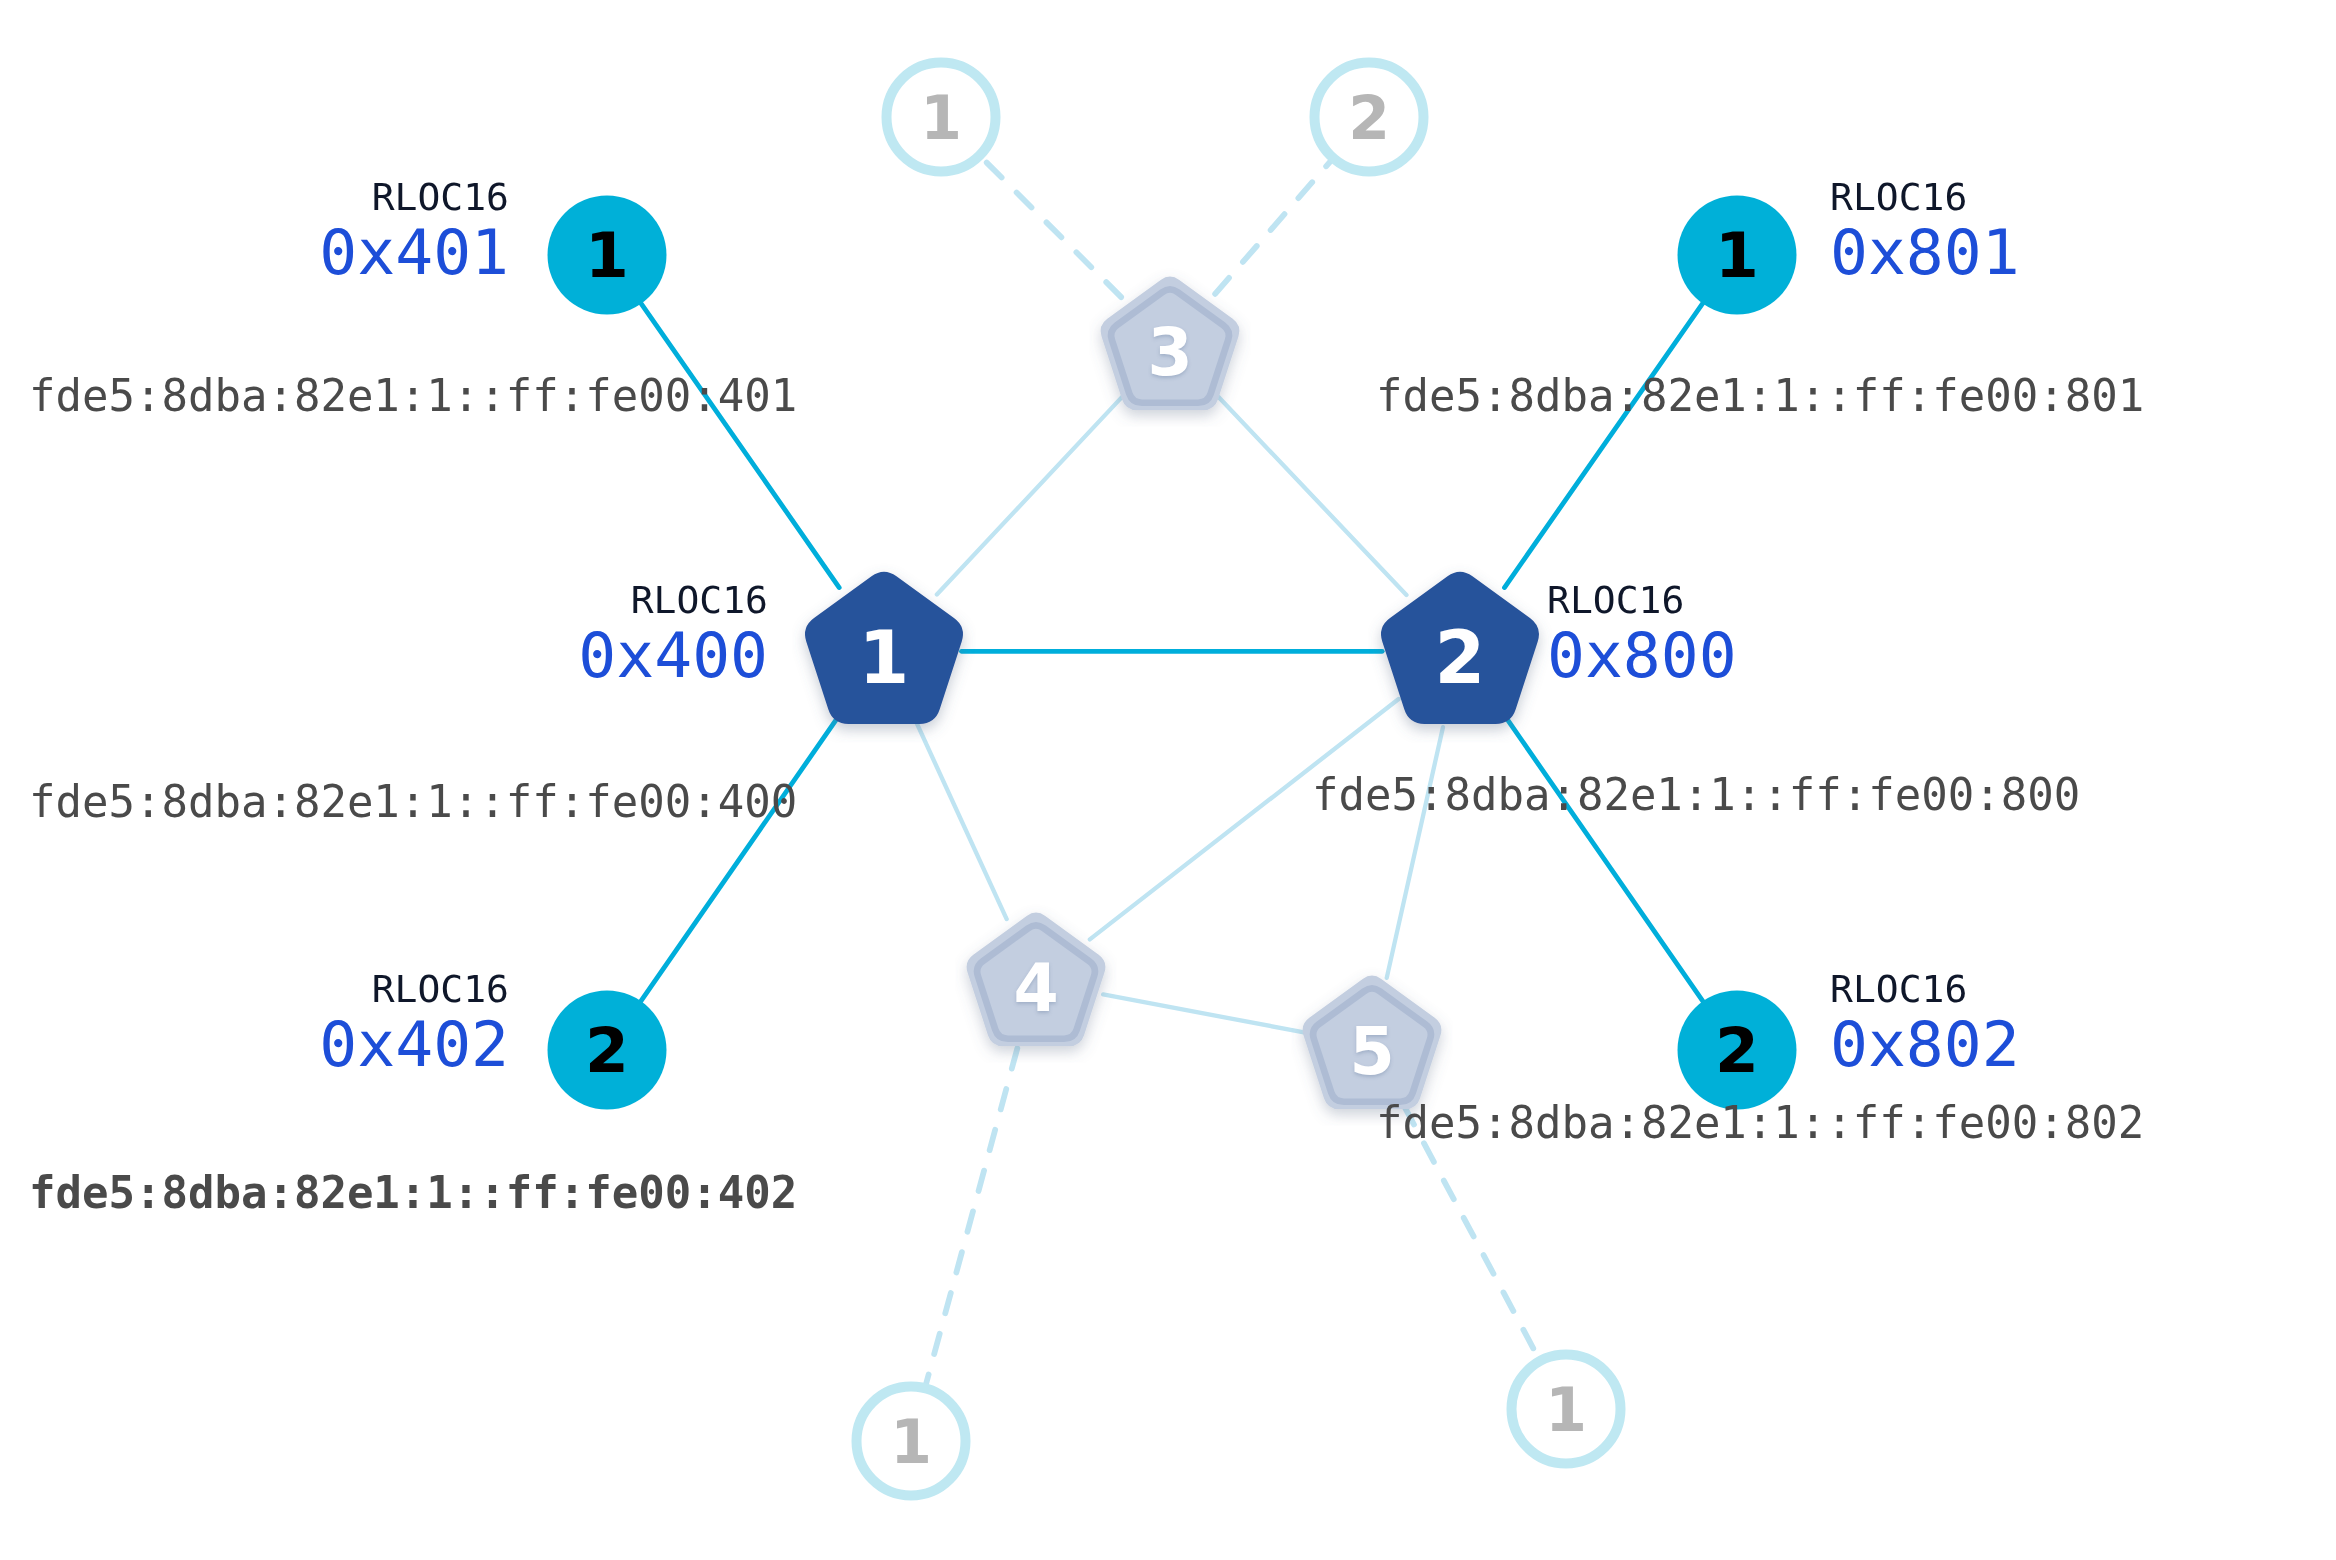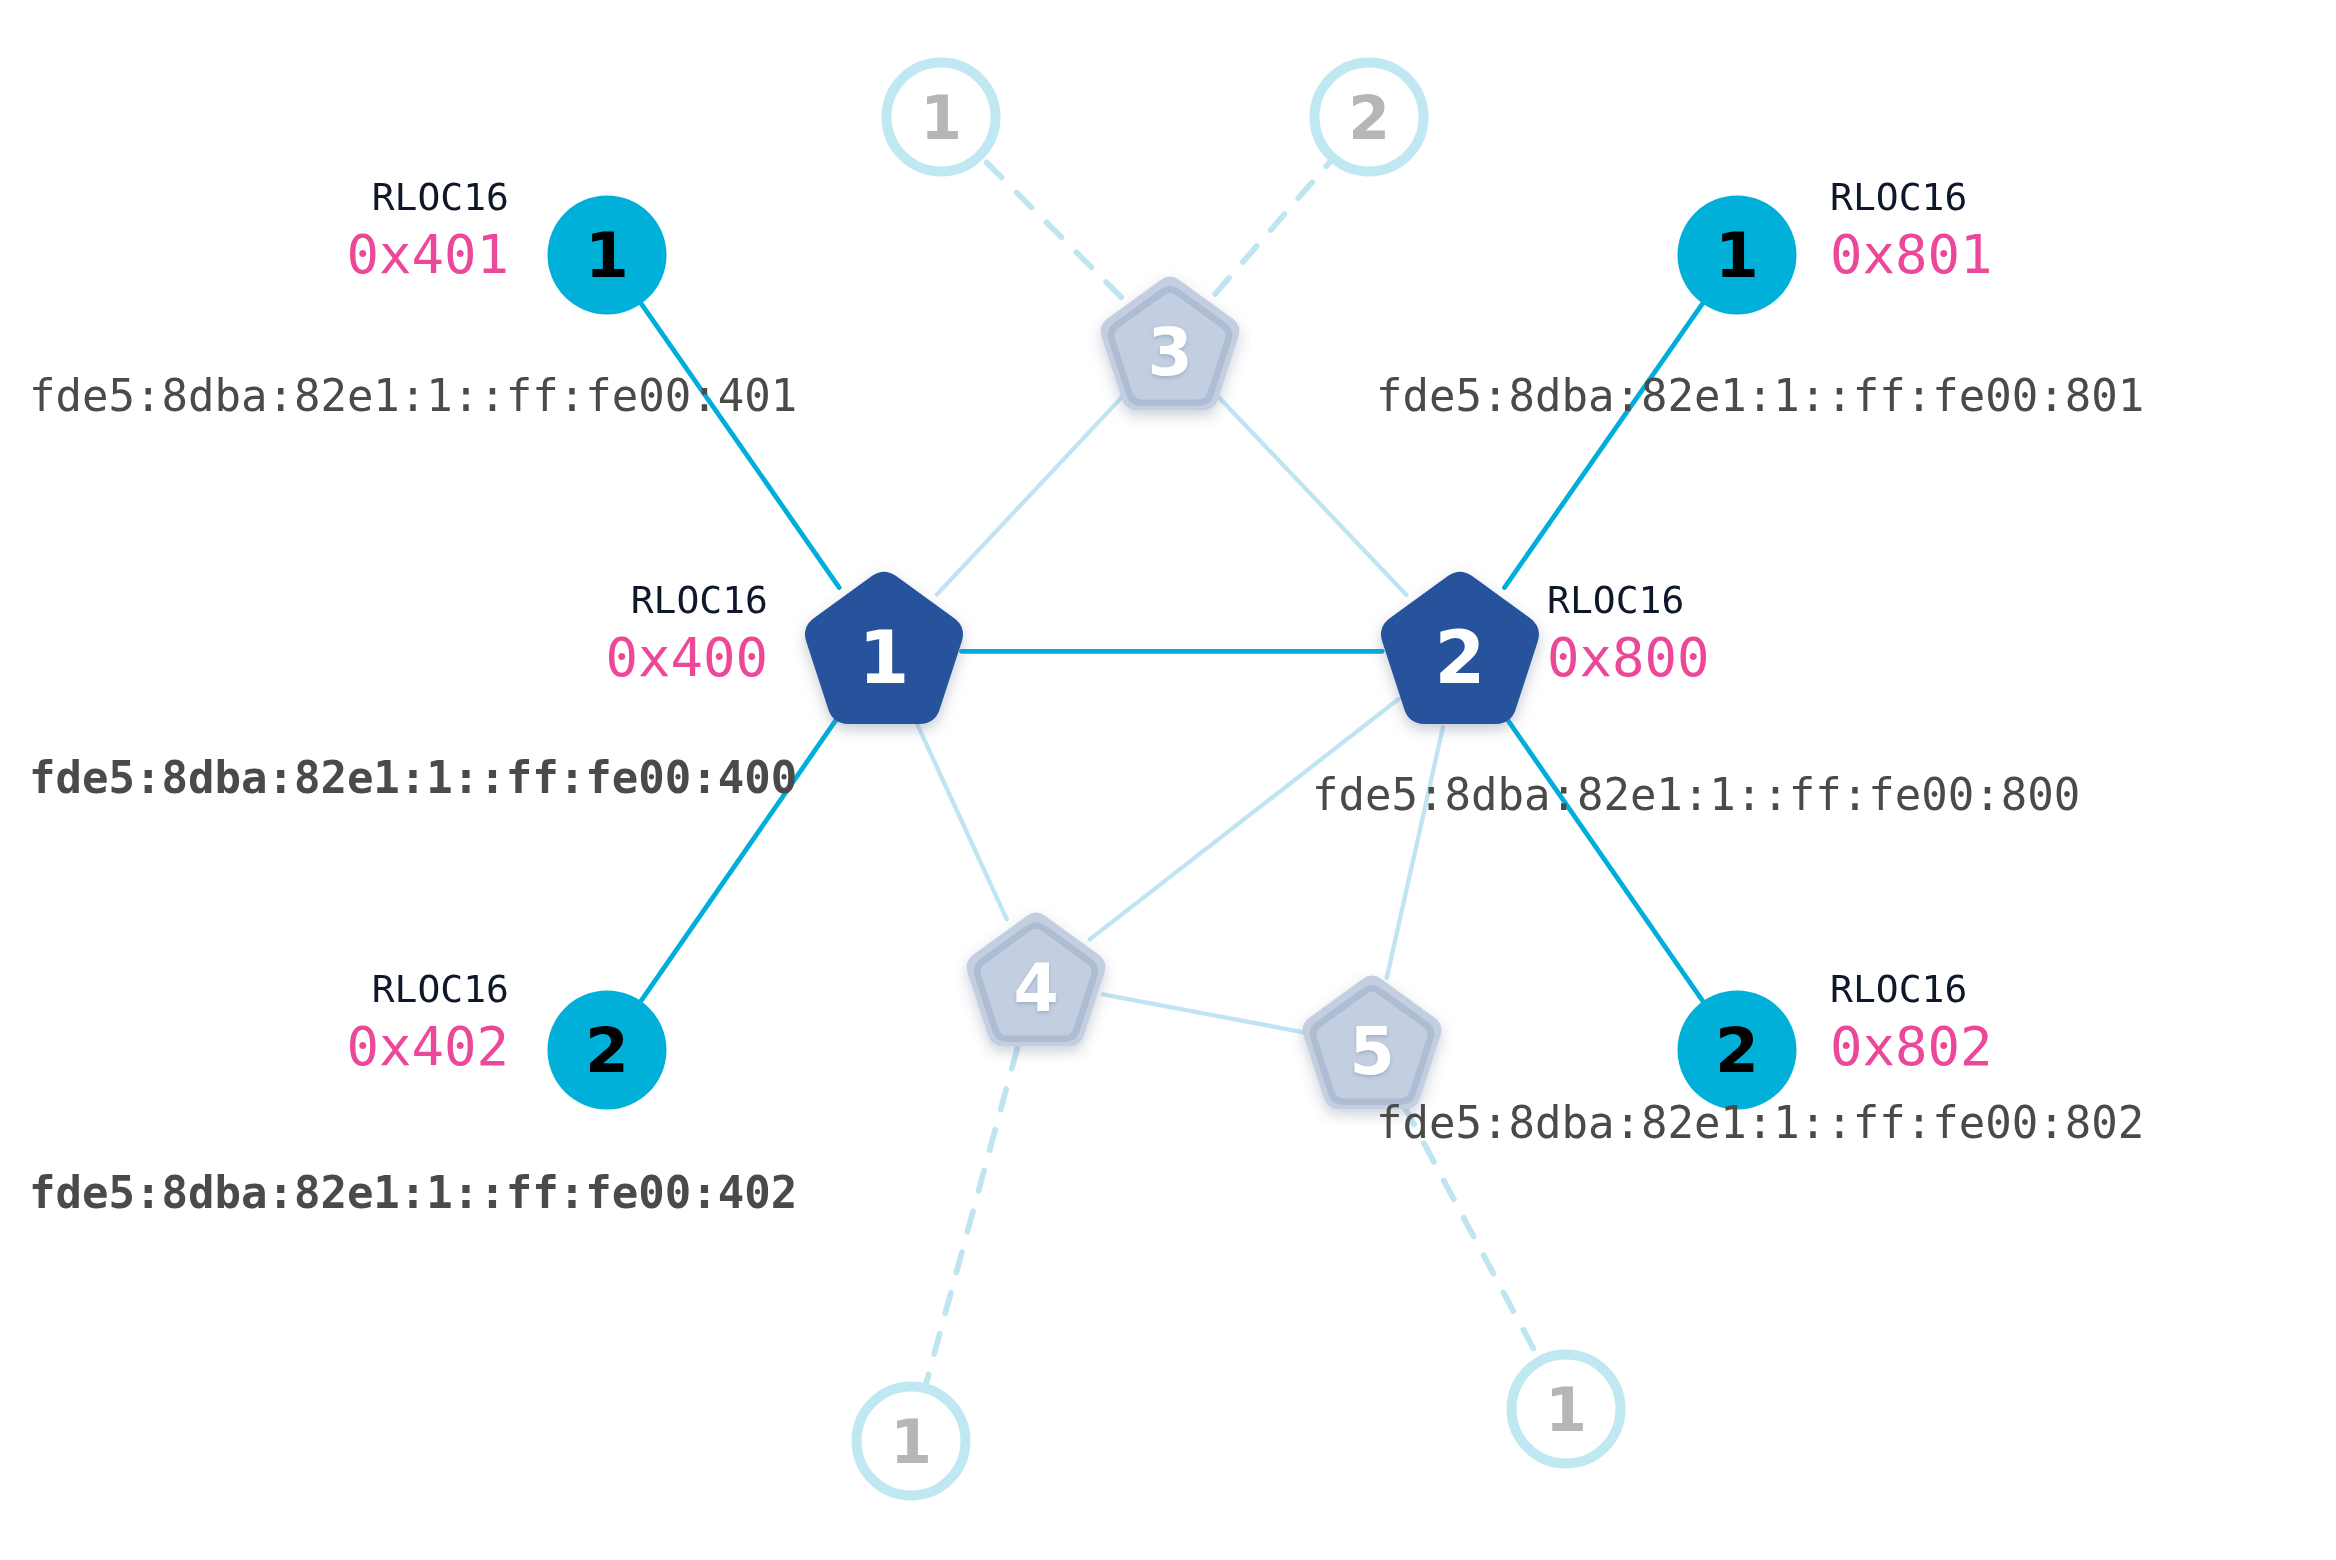--- a/index.html
+++ b/index.html
@@ -117,24 +117,24 @@
   }
   .label-block.right { text-align: left; }
   .label-block.left  { text-align: right; }
   .rloc-title {
     font-size: 38px;
     color: #0f172a;
     letter-spacing: 0px;
     line-height: 1.05;
   }
   .rloc-value {
-    font-size: 54px;
-    color: #ec4899;
+    font-size: 63px;
+    color: #1d4ed8;
     line-height: 1.05;
-    margin-top: 9px;
+    margin-top: 2px;
   }
   .ipv6 {
     position: absolute;
     font-family: "DejaVu Sans Mono", monospace;
     font-size: 44px;
     color: #4A4A4A;
     white-space: nowrap;
   }
   .ipv6.left  { text-align: left; }
   .ipv6.right { text-align: center; }
@@ -252,21 +252,21 @@
       <div class="ipv6 left" style="left: 29px; top: 370px;">fde5:8dba:82e1:1::ff:fe00:401</div>
       <div class="label-block right" style="left: 1830px; top: 178px;">
         <div class="rloc-title">RLOC16</div>
         <div class="rloc-value">0x801</div>
       </div>
       <div class="ipv6 right" style="left: 1376px; top: 370px;">fde5:8dba:82e1:1::ff:fe00:801</div>
       <div class="label-block left" style="right: 1568px; top: 581px;">
         <div class="rloc-title">RLOC16</div>
         <div class="rloc-value">0x400</div>
       </div>
-      <div class="ipv6 left" style="left: 29px; top: 752px; font-weight: bold;">fde5:8dba:82e1:1::ff:fe00:400</div>
+      <div class="ipv6 left" style="left: 29px; top: 776px;">fde5:8dba:82e1:1::ff:fe00:400</div>
       <div class="label-block right" style="left: 1547px; top: 581px;">
         <div class="rloc-title">RLOC16</div>
         <div class="rloc-value">0x800</div>
       </div>
       <div class="ipv6 right" style="left: 1312px; top: 769px;">fde5:8dba:82e1:1::ff:fe00:800</div>
       <div class="label-block left" style="right: 1827px; top: 970px;">
         <div class="rloc-title">RLOC16</div>
         <div class="rloc-value">0x402</div>
       </div>
       <div class="ipv6 left" style="left: 29px; top: 1167px; font-weight: bold;">fde5:8dba:82e1:1::ff:fe00:402</div>

